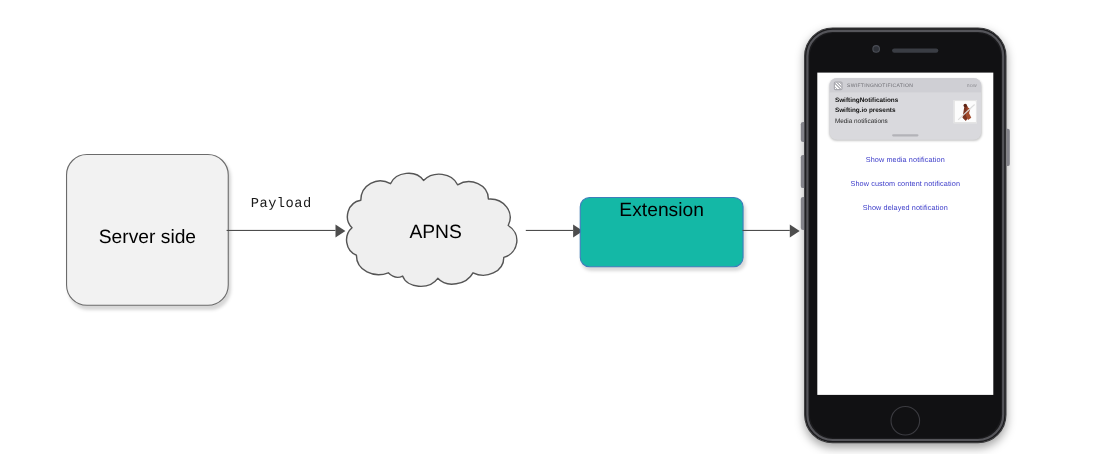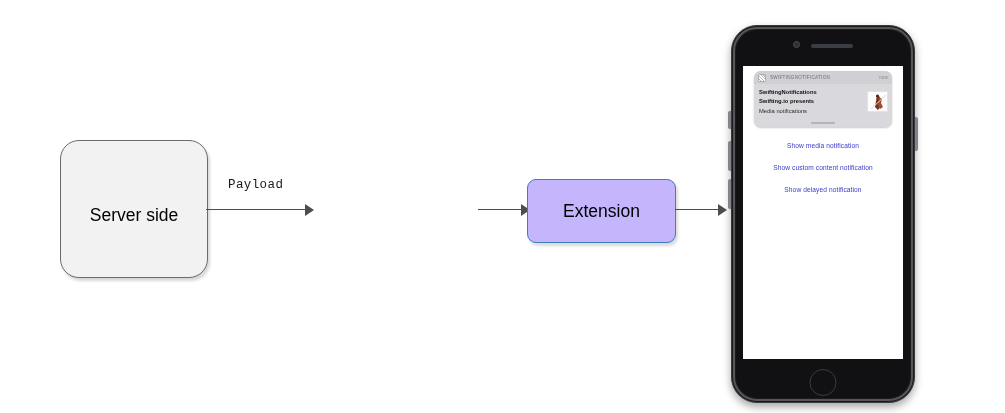--- a/index.html
+++ b/index.html
@@ -33,22 +33,22 @@
   .cloud svg{display:block;}
   .cloud .cloud-label{
     position:absolute;left:0;top:0;width:172px;height:115px;
     display:flex;align-items:center;justify-content:center;
     font-size:17.5px;color:#000;padding-top:2px;box-sizing:border-box;
   }
 
   
   .ext-box{
     position:absolute;left:527px;top:179px;width:147px;height:62px;
-    background:#c4b5fd;border:1.3px solid #3d7ebb;border-radius:9px;
-    display:flex;align-items:center;justify-content:center;
+    background:#14b8a6;border:1.3px solid #3d7ebb;border-radius:9px;
+    display:flex;align-items:flex-start;justify-content:center;
     box-shadow:2px 3px 3px rgba(0,0,0,0.15);
   }
   .ext-box .lbl{font-size:17.5px;color:#000;}
 
   
   .arrow{position:absolute;height:12px;}
   .arrow .line{
     position:absolute;left:0;top:5px;height:1.3px;background:#4d4d4d;
   }
   .arrow .head{
@@ -169,20 +169,31 @@
     </div>
   </div>
 
   <div class="payload-label">Payload</div>
 
   <div class="arrow" id="arrow-1">
     <div class="line"></div>
     <div class="head"></div>
   </div>
 
+  <div class="cloud">
+    <svg width="172" height="115" viewBox="0 0 172 115">
+      <path d="M43 96 C30 101 14 94 14 80 C4 76 2 62 10 55 C2 47 6 32 18 30
+               C18 16 33 8 45 15 C50 4 68 2 75 12 C84 3 101 5 106 16
+               C118 9 134 16 134 29 C148 28 158 41 152 53
+               C164 60 162 78 148 82 C148 95 132 102 120 96
+               C114 107 96 110 88 101 C80 112 60 110 56 99
+               C52 101 47 100 43 96 Z" fill="#efefef" stroke="#555555" stroke-width="1.3" stroke-linejoin="round"></path>
+    </svg>
+    <div class="cloud-label">APNS</div>
+  </div>
 
   <div class="arrow" id="arrow-2">
     <div class="line"></div>
     <div class="head"></div>
   </div>
 
   <div class="ext-box">
     <div class="lbl">Extension</div>
   </div>
 

